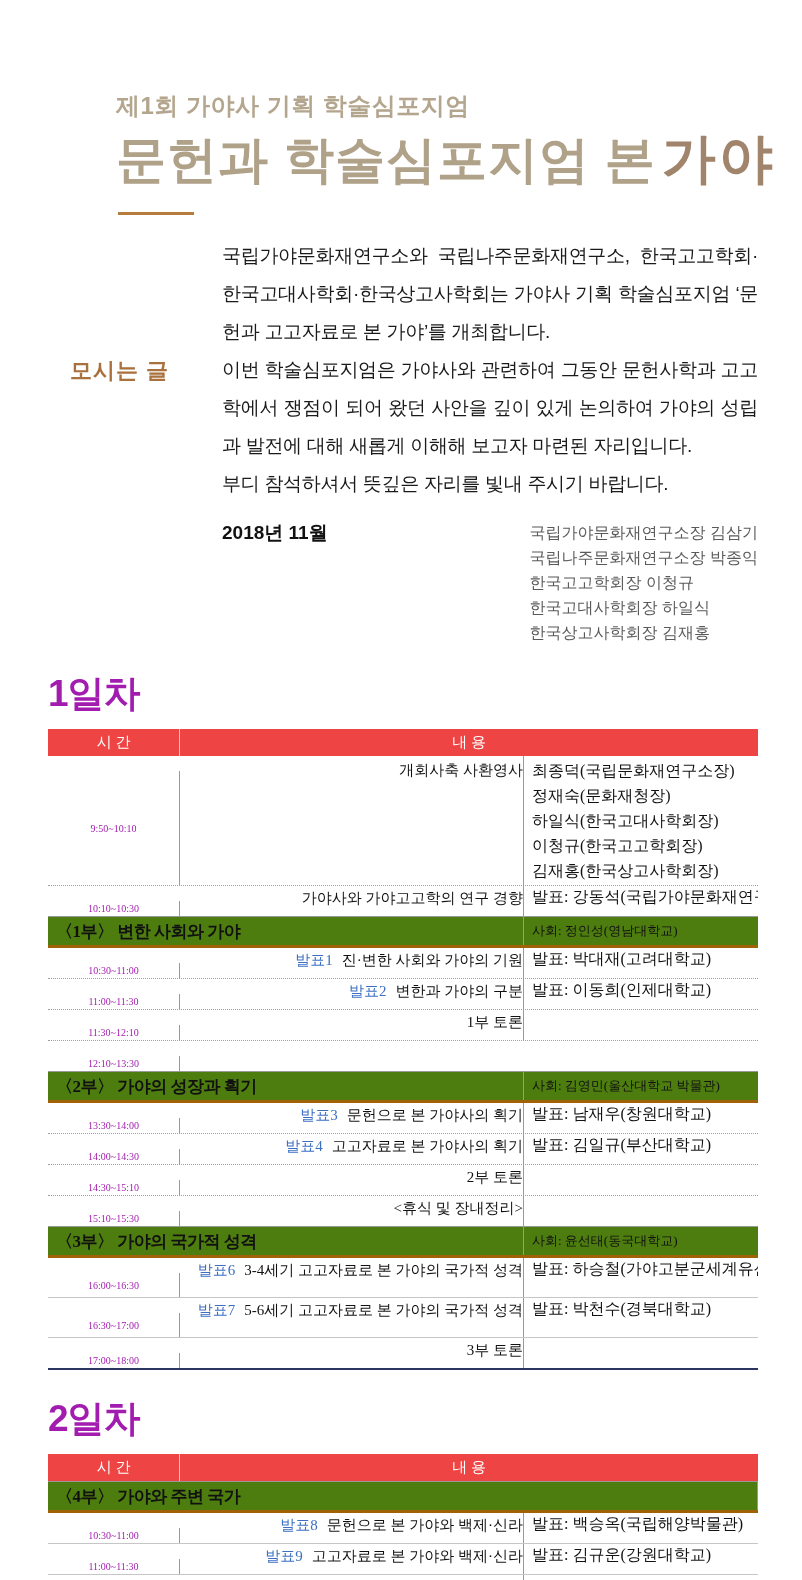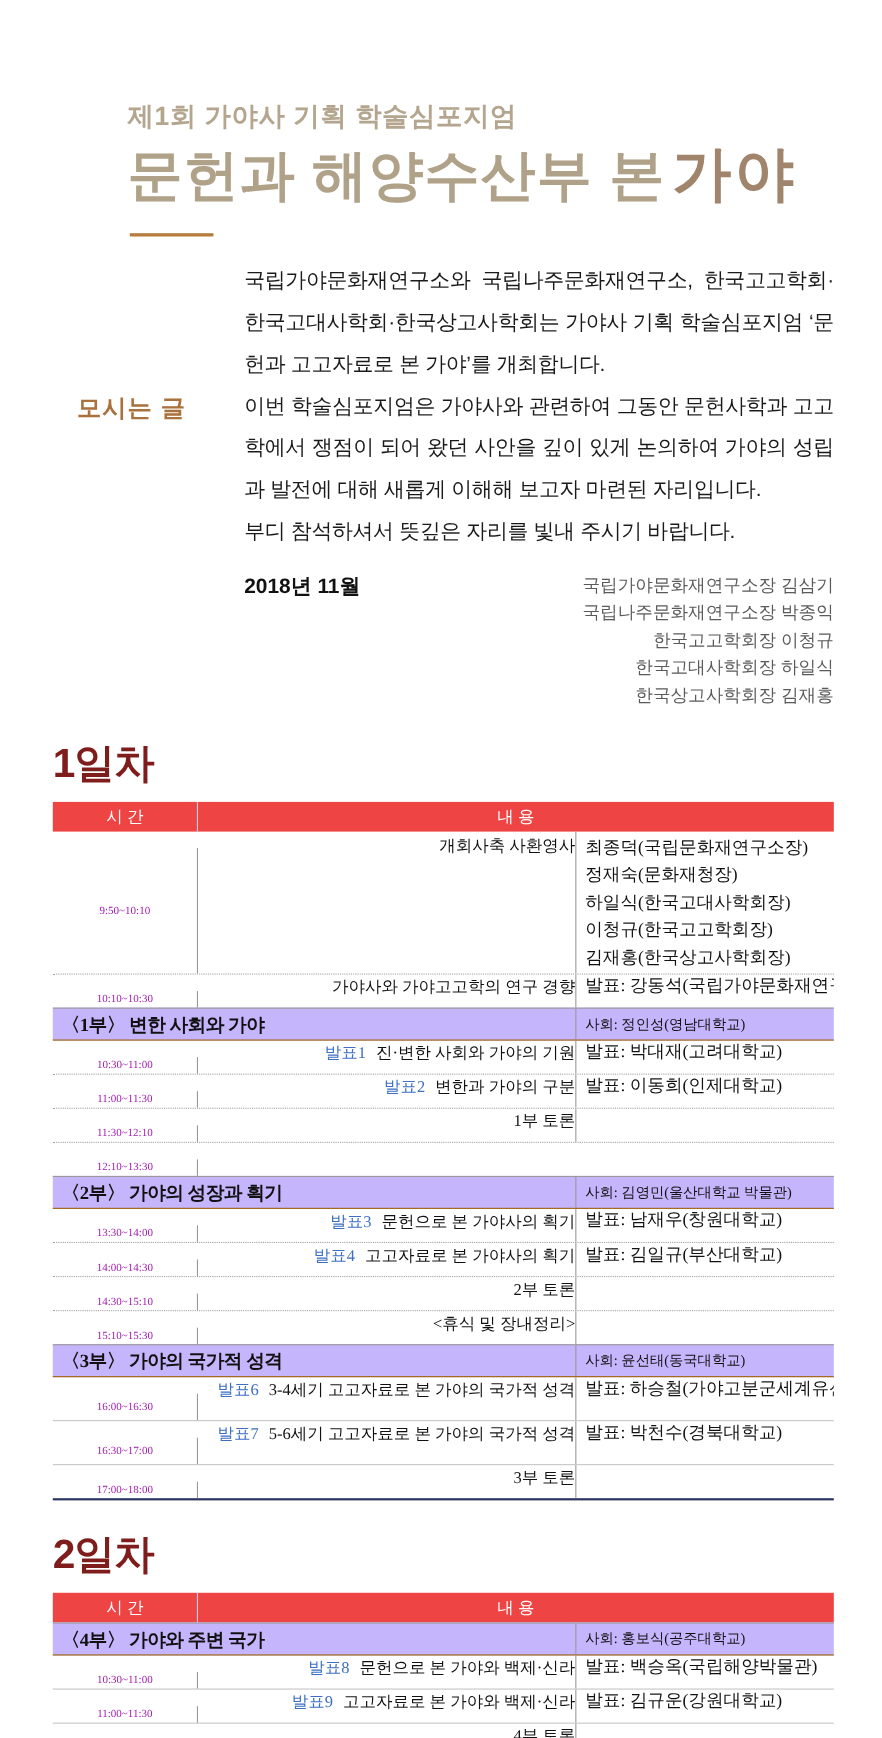--- a/index.html
+++ b/index.html
@@ -61,28 +61,28 @@
     color: #1a1a1a;
     letter-spacing: -0.3px;
   }
   .sign-row {
     display: flex;
     justify-content: space-between;
     align-items: flex-start;
     padding: 17px 44px 0 222px;
   }
   .sign-date { font-size: 19px; font-weight: bold; color: #111; }
-  .signatures { text-align: right; color: #5a5a5a; font-size: 16px; line-height: 23px; }
+  .signatures { color: #5a5a5a; font-size: 16px; line-height: 23px; }
 
   
   .day-title {
     margin: 24px 0 10px 48px;
     font-size: 37px;
     font-weight: bold;
-    color: #7f1d1d;
+    color: #a21caf;
     letter-spacing: -1px;
   }
 
   
   .schedule {
     margin-left: 48px;
     width: 710px;
     border-bottom: 2px solid #2a3560;
     font-family: "Liberation Serif", "DejaVu Serif", serif;
   }
@@ -101,23 +101,23 @@
   }
   .h-content { flex: 1; text-align: center; }
 
   .row { display: flex; align-items: stretch; }
   .row-item { min-height: 26px; }
   .row-item.tall { min-height: 39px; }
   .row + .row { border-top: 1px dotted #a0a0a0; }
   .row.sep-solid { border-top: 1px solid #c6c6c6; }
   .row.sep-none { border-top: none; }
   .row-section {
-    background: #c4b5fd;
+    background: #4d7c0f;
     border-top: 1px solid #999999 !important;
-    border-bottom: 1px solid #a16207;
+    border-bottom: 3px solid #a16207;
     min-height: 28px;
   }
   .row-section + .row { border-top: none; }
 
   .cell-time {
     width: 131px;
     border-right: 1px solid #999999;
     display: flex; align-items: center; justify-content: center;
     font-size: 10px; color: #a21caf;
     padding: 2px 0;
@@ -159,21 +159,21 @@
     white-space: nowrap; overflow: hidden;
   }
 </style>
 </head>
 <body>
 
 <div class="page">
 
   <div class="header-block">
     <div class="subtitle">제1회 가야사 기획 학술심포지엄</div>
-    <div class="main-title"><span>문헌과 해양수산부 본</span><span class="accent">가야</span></div>
+    <div class="main-title"><span>문헌과 학술심포지엄 본</span><span class="accent">가야</span></div>
     <div class="title-rule"></div>
   </div>
 
   <div class="invite">
     <div class="invite-label">모시는 글</div>
     <div class="invite-body">
       <p>국립가야문화재연구소와 국립나주문화재연구소, 한국고고학회·한국고대사학회·한국상고사학회는 가야사 기획 학술심포지엄 ‘문헌과 고고자료로 본 가야’를 개최합니다.</p>
       <p>이번 학술심포지엄은 가야사와 관련하여 그동안 문헌사학과 고고학에서 쟁점이 되어 왔던 사안을 깊이 있게 논의하여 가야의 성립과 발전에 대해 새롭게 이해해 보고자 마련된 자리입니다.</p>
       <p>부디 참석하셔서 뜻깊은 자리를 빛내 주시기 바랍니다.</p>
     </div>
@@ -321,21 +321,20 @@
     </div>
 
   <div class="day-title">2일차</div>
   <div class="schedule" id="table-day2">
     <div class="sched-header">
       <div class="h-time">시 간</div>
       <div class="h-content">내 용</div>
     </div>
   <div class="row row-section">
         <div class="section-title">〈4부〉 가야와 주변 국가</div>
-        <div class="section-right">사회: 홍보식(공주대학교)</div>
       </div>
       <div class="row row-item sep-none">
         <div class="cell-time">10:30~11:00</div>
         <div class="cell-content">
           <div class="content-line"><span class="badge">발표8</span><span>문헌으로 본 가야와 백제·신라</span></div>
         </div>
         <div class="cell-right">
           <div class="right-line">발표: 백승옥(국립해양박물관)</div>
         </div>
       </div>

